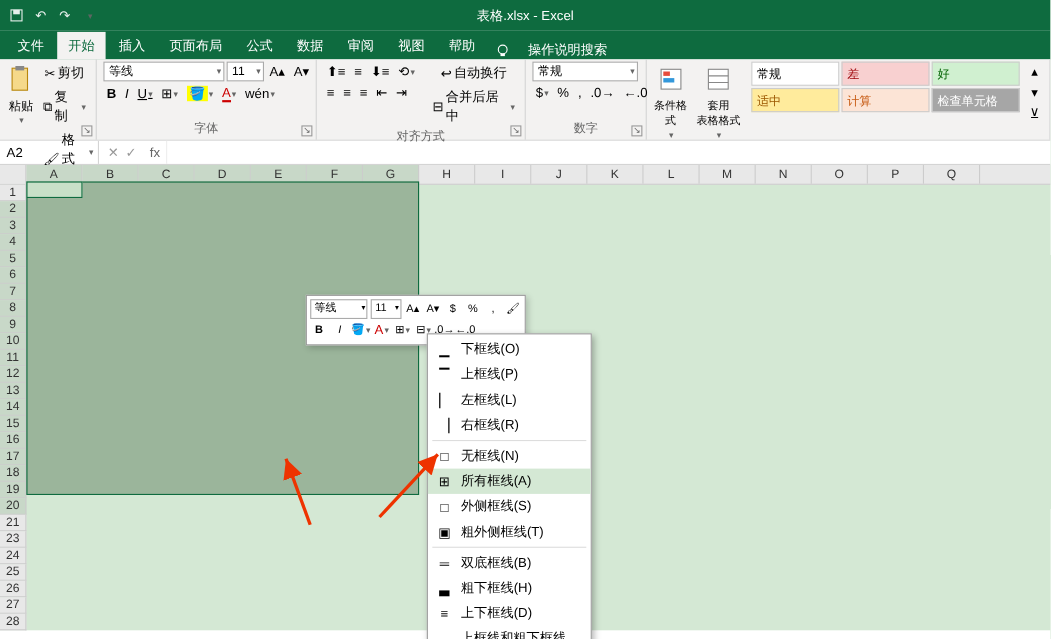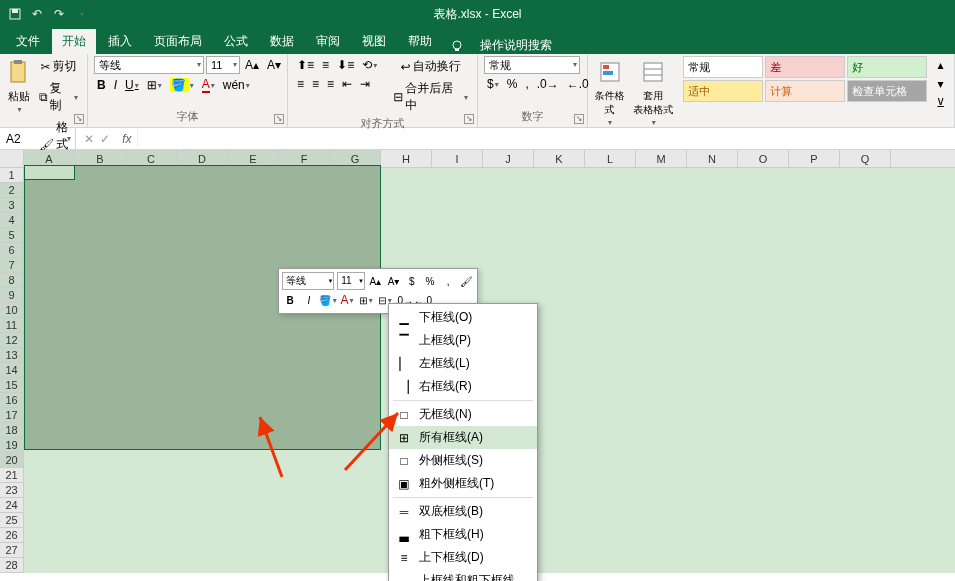--- a/index.html
+++ b/index.html
@@ -20,24 +20,24 @@
 .dialog-launcher{position:absolute;right:3px;bottom:3px;width:10px;height:10px;border:1px solid #999;font-size:8px;line-height:8px;text-align:center;color:#666}
 .btn{display:inline-flex;align-items:center;justify-content:center;padding:2px 3px;cursor:pointer}
 .vstack{display:flex;flex-direction:column;gap:1px}
 .hstack{display:flex;gap:2px;align-items:center}
 .big-icon{width:26px;height:32px;display:flex;align-items:center;justify-content:center}
 .dd{font-size:8px;color:#666;margin-left:1px}
 .combo{border:1px solid #aaa;background:#fff;height:18px;padding:0 14px 0 4px;position:relative;font-size:11px;line-height:16px}
 .combo::after{content:"▾";position:absolute;right:2px;font-size:8px;color:#666}
 .style-cell{width:80px;height:22px;border:1px solid #ccc;display:flex;align-items:center;padding-left:4px;font-size:11px}
 .namebox-bar{height:22px;display:flex;align-items:center;border-bottom:1px solid #d4d4d4;background:#fff}
-.namebox{width:76px;border-right:1px solid #d4d4d4;padding-left:6px;height:100%;display:flex;align-items:center;position:relative}
+.namebox{width:90px;border-right:1px solid #d4d4d4;padding-left:6px;height:100%;display:flex;align-items:center;position:relative}
 .namebox::after{content:"▾";position:absolute;right:4px;font-size:8px;color:#666}
 .fx-btns{display:flex;gap:6px;padding:0 8px;color:#999}
-.fx-label{font-style:italic;color:#666;padding-left:4px}
+.fx-label{color:#666;padding-left:4px}
 .grid-area{position:relative;background:#d4e8d4}
 .col-headers{display:flex;height:18px;background:#e8e8e8;border-bottom:1px solid #ccc}
 .corner{width:24px;border-right:1px solid #ccc;background:#e8e8e8}
 .ch{width:51px;text-align:center;border-right:1px solid #ccc;font-size:11px;line-height:18px;color:#333}
 .ch.sel{background:#c8d8c8}
 .rows{position:relative}
 .row{display:flex;height:15px}
 .rh{width:24px;text-align:center;border-right:1px solid #ccc;border-bottom:1px solid #ccc;background:#e8e8e8;font-size:11px;line-height:15px;color:#333}
 .rh.sel{background:#c8d8c8}
 .selection{position:absolute;left:24px;top:15px;width:357px;height:285px;background:#9bb59b;border:1px solid #0e6b3f}

